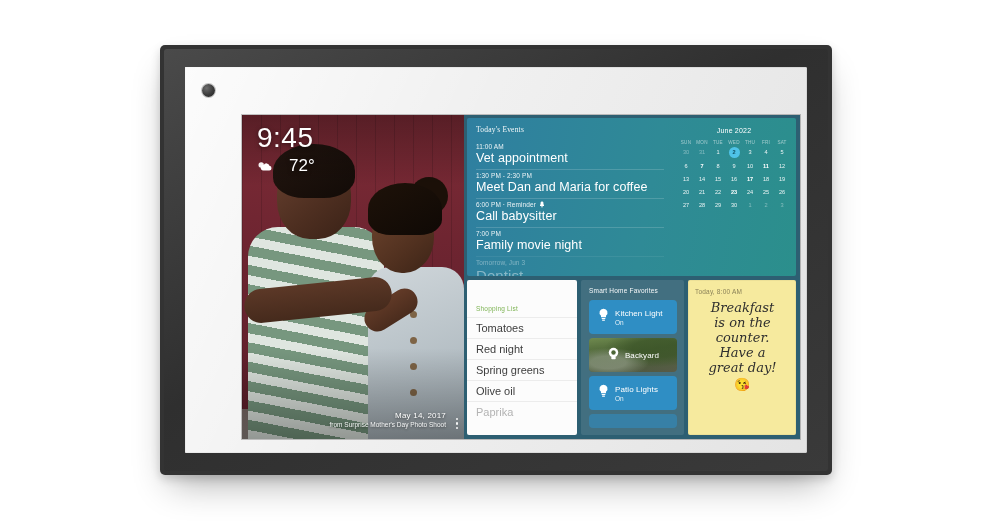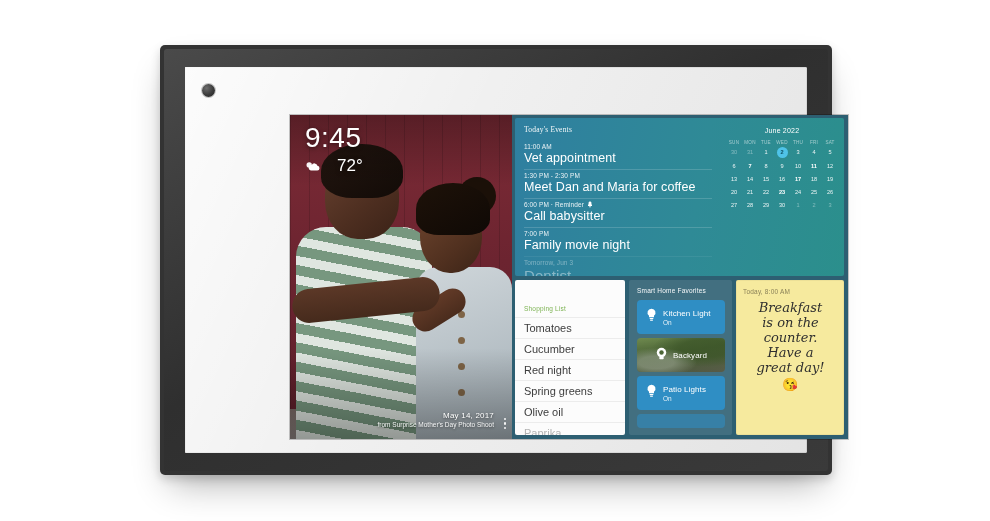--- a/index.html
+++ b/index.html
@@ -49,21 +49,20 @@
 
   
   #screen {
     position: absolute;
     left: 57px; top: 48px;
     width: 558px; height: 324px;
     background: #2d5f72;
     display: flex;
     overflow: hidden;
     box-shadow: 0 0 0 1px rgba(0,0,0,.22);
-    margin-left: 48px;
   }
 
   
   #photo-pane {
     position: relative;
     width: 222px; height: 100%;
     background: #6d2430;
     overflow: hidden;
     flex: none;
   }
@@ -432,21 +431,20 @@
               </div>
           </div>
         </div>
 
         <div id="bottom-row">
 
           <div id="shopping-card">
             <div id="shopping-title">Shopping List</div>
             <div id="shopping-items">
                 <div class="shop-item">Tomatoes</div>
-                <div class="shop-item">Cucumber</div>
                 <div class="shop-item">Red night</div>
                 <div class="shop-item">Spring greens</div>
                 <div class="shop-item">Olive oil</div>
                 <div class="shop-item faded">Paprika</div>
               </div>
           </div>
 
           <div id="smarthome-card">
             <div id="smarthome-title">Smart Home Favorites</div>
             <div id="smarthome-tiles">

